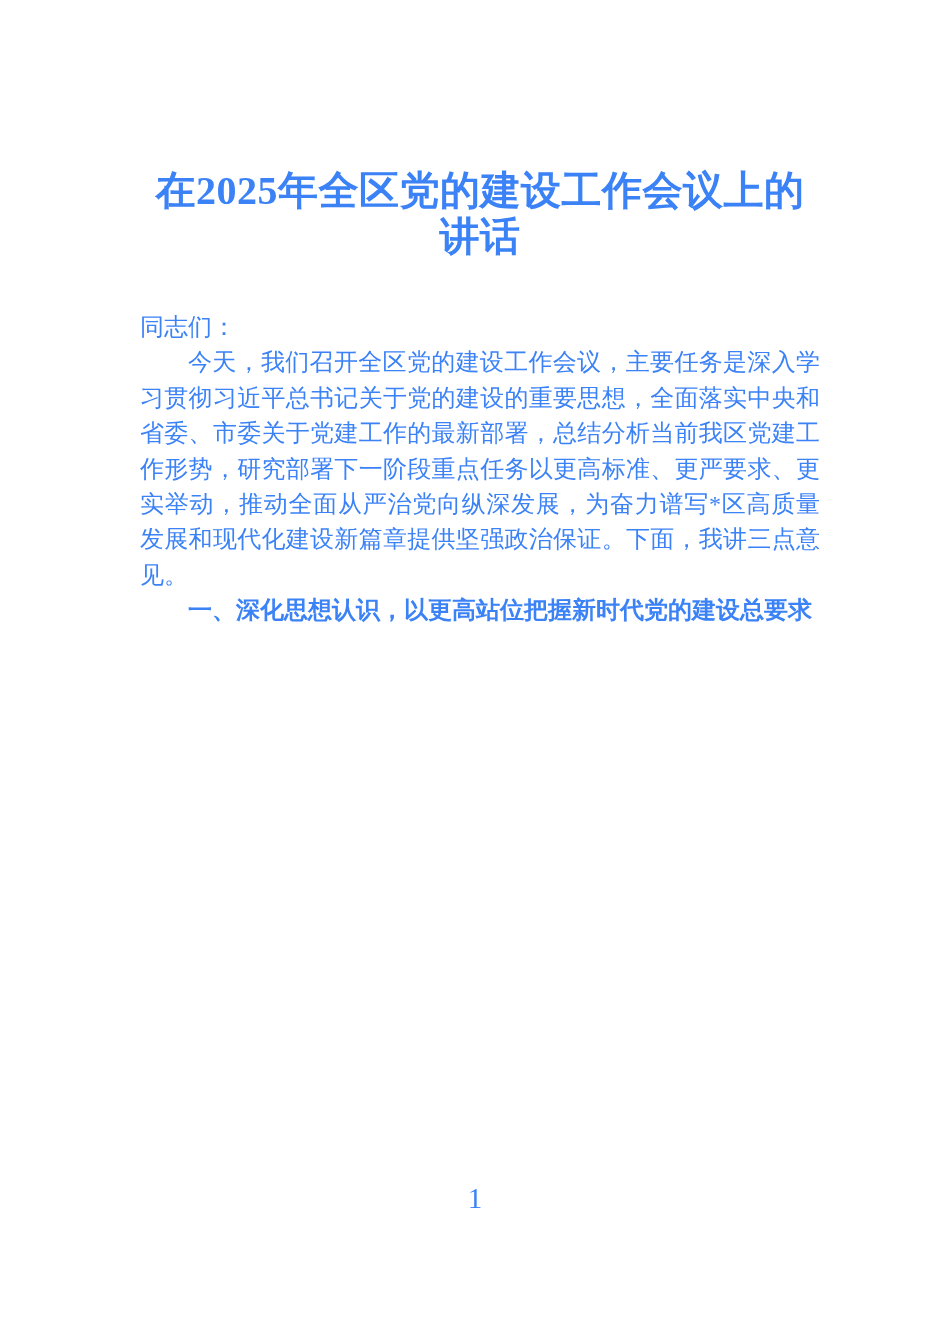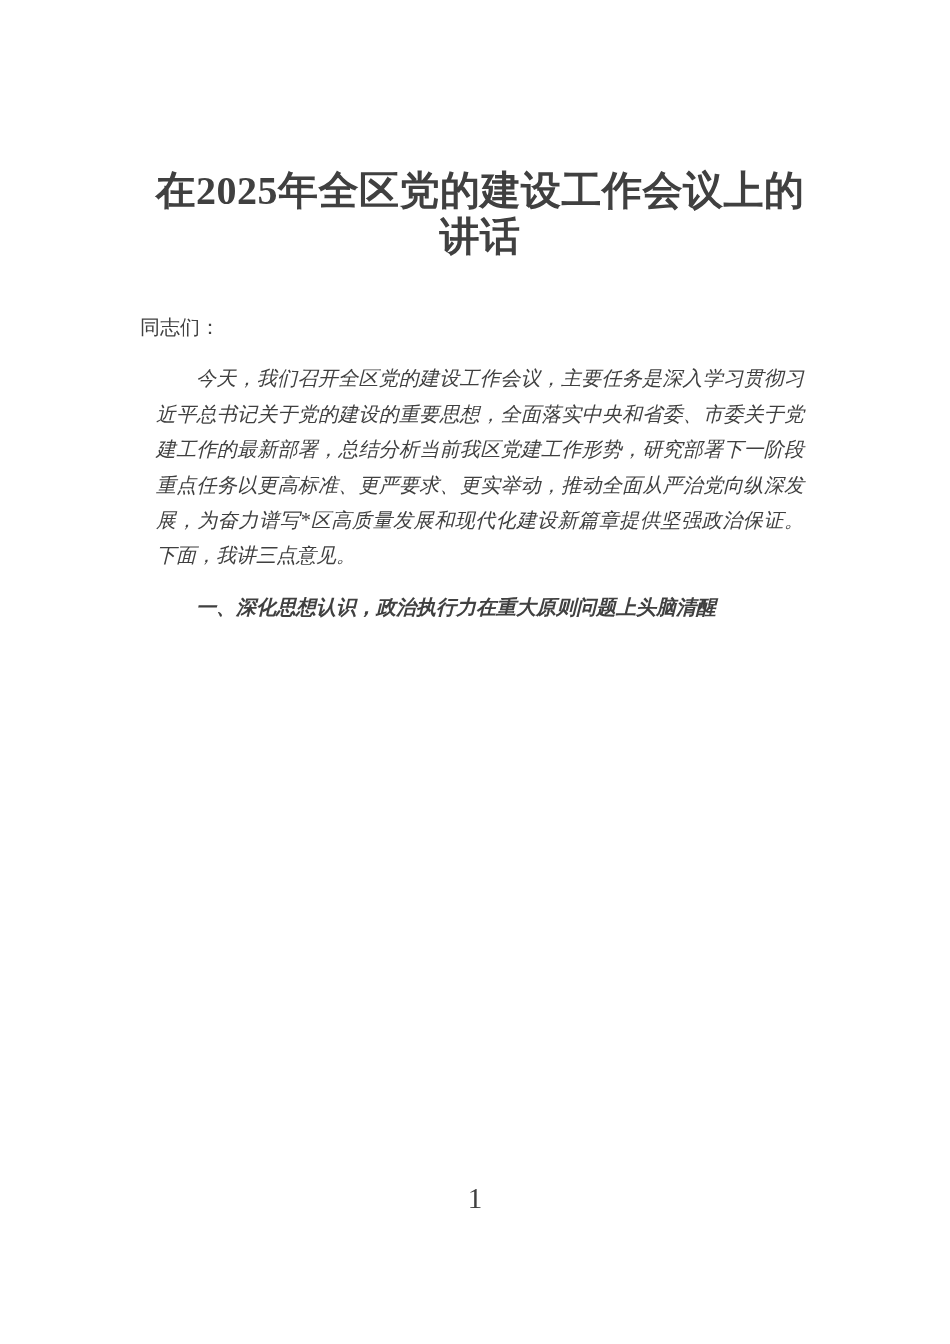--- a/index.html
+++ b/index.html
@@ -5,48 +5,47 @@
   html, body {
     margin: 0;
     padding: 0;
     background: #ffffff;
   }
   .page {
     position: relative;
     width: 950px;
     height: 1344px;
     background: #ffffff;
-    color: #404040;
+    color: #3b82f6;
     overflow: hidden;
     
     font-family: "Liberation Serif", sans-serif;
   }
   .doc-title {
     margin: 168px 130px 0 140px;
     font-size: 40px;
     line-height: 46px;
     font-weight: bold;
     text-align: center;
     letter-spacing: 0.5px;
   }
   .doc-body {
     margin: 50px 130px 0 140px;
-    font-size: 20px;
+    font-size: 24px;
     line-height: 35.4px;
     text-align: justify;
     text-justify: inter-ideograph;
   }
   .salutation {
     margin: 0;
     text-indent: 0;
   }
   .para {
-    margin: 16px;
+    margin: 0;
     text-indent: 2em;
-    font-style: italic;
   }
   .para.heading {
     font-weight: bold;
   }
   .page-number {
     position: absolute;
     left: 0;
     bottom: 131px;
     width: 100%;
     text-align: center;
@@ -58,18 +57,18 @@
 </head>
 <body>
 
 <div class="page">
   <h1 class="doc-title">在2025年全区党的建设工作会议上的讲话</h1>
 
   <div class="doc-body">
     <p class="salutation">同志们：</p>
     <div>
         <p class="para body">今天，我们召开全区党的建设工作会议，主要任务是深入学习贯彻习近平总书记关于党的建设的重要思想，全面落实中央和省委、市委关于党建工作的最新部署，总结分析当前我区党建工作形势，研究部署下一阶段重点任务以更高标准、更严要求、更实举动，推动全面从严治党向纵深发展，为奋力谱写*区高质量发展和现代化建设新篇章提供坚强政治保证。下面，我讲三点意见。</p>
-        <p class="para heading">一、深化思想认识，政治执行力在重大原则问题上头脑清醒</p>
+        <p class="para heading">一、深化思想认识，以更高站位把握新时代党的建设总要求</p>
       </div>
   </div>
 
   <div class="page-number">1</div>
 </div>
 
 </body></html>

